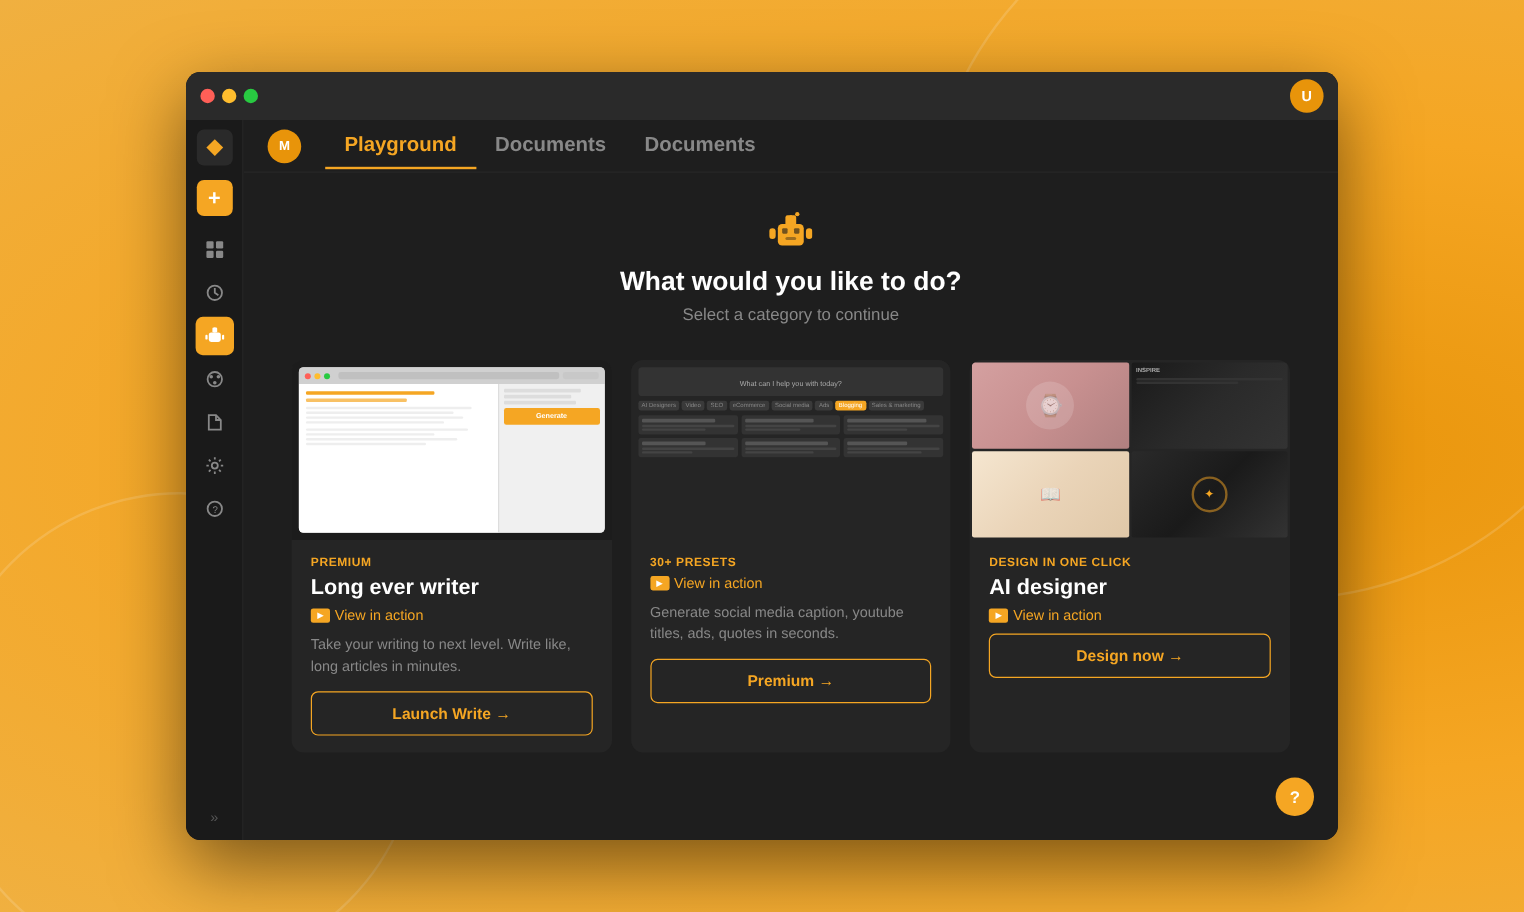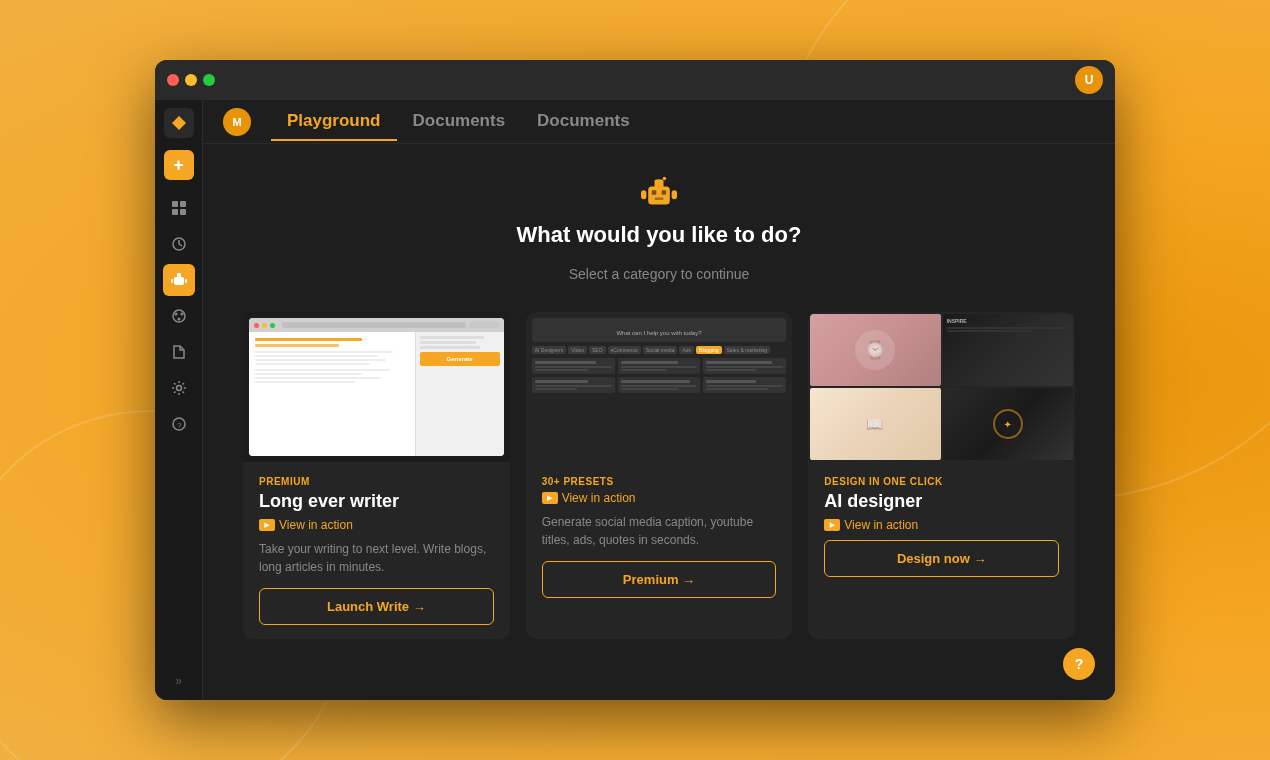--- a/index.html
+++ b/index.html
@@ -225,21 +225,21 @@
     
     .hero {
       text-align: center;
       margin-bottom: 30px;
     }
 
     .hero h1 {
       color: white;
       font-size: 22px;
       font-weight: 700;
-      margin-bottom: 18px;
+      margin-bottom: 6px;
     }
 
     .hero p {
       color: #888;
       font-size: 14px;
     }
 
     
     .cards-grid {
       display: grid;
@@ -528,21 +528,21 @@
                 </div>
               </div>
             </div>
             <div class="card-body">
               <div class="card-badge">Premium</div>
               <div class="card-title">Long ever writer</div>
               <div class="card-video-link">
                 <div class="video-icon">▶</div>
                 <span>View in action</span>
               </div>
-              <div class="card-desc">Take your writing to next level. Write blogs, long articles in minutes.</div>
+              <div class="card-desc">Take your writing to next level. Write like, long articles in minutes.</div>
               <button class="card-btn">Launch Write →</button>
             </div>
           </div>
 
           <div class="card">
             <div class="card-image">
               <div style="position:relative;width:100%;height:100%;background:#252525;padding:6px;">
 
                 <div style="background:#333;border-radius:3px;padding:3px 6px;margin-bottom:4px;text-align:center;">
                   <span style="color:#aaa;font-size:6px;">What can I help you with today?</span>

